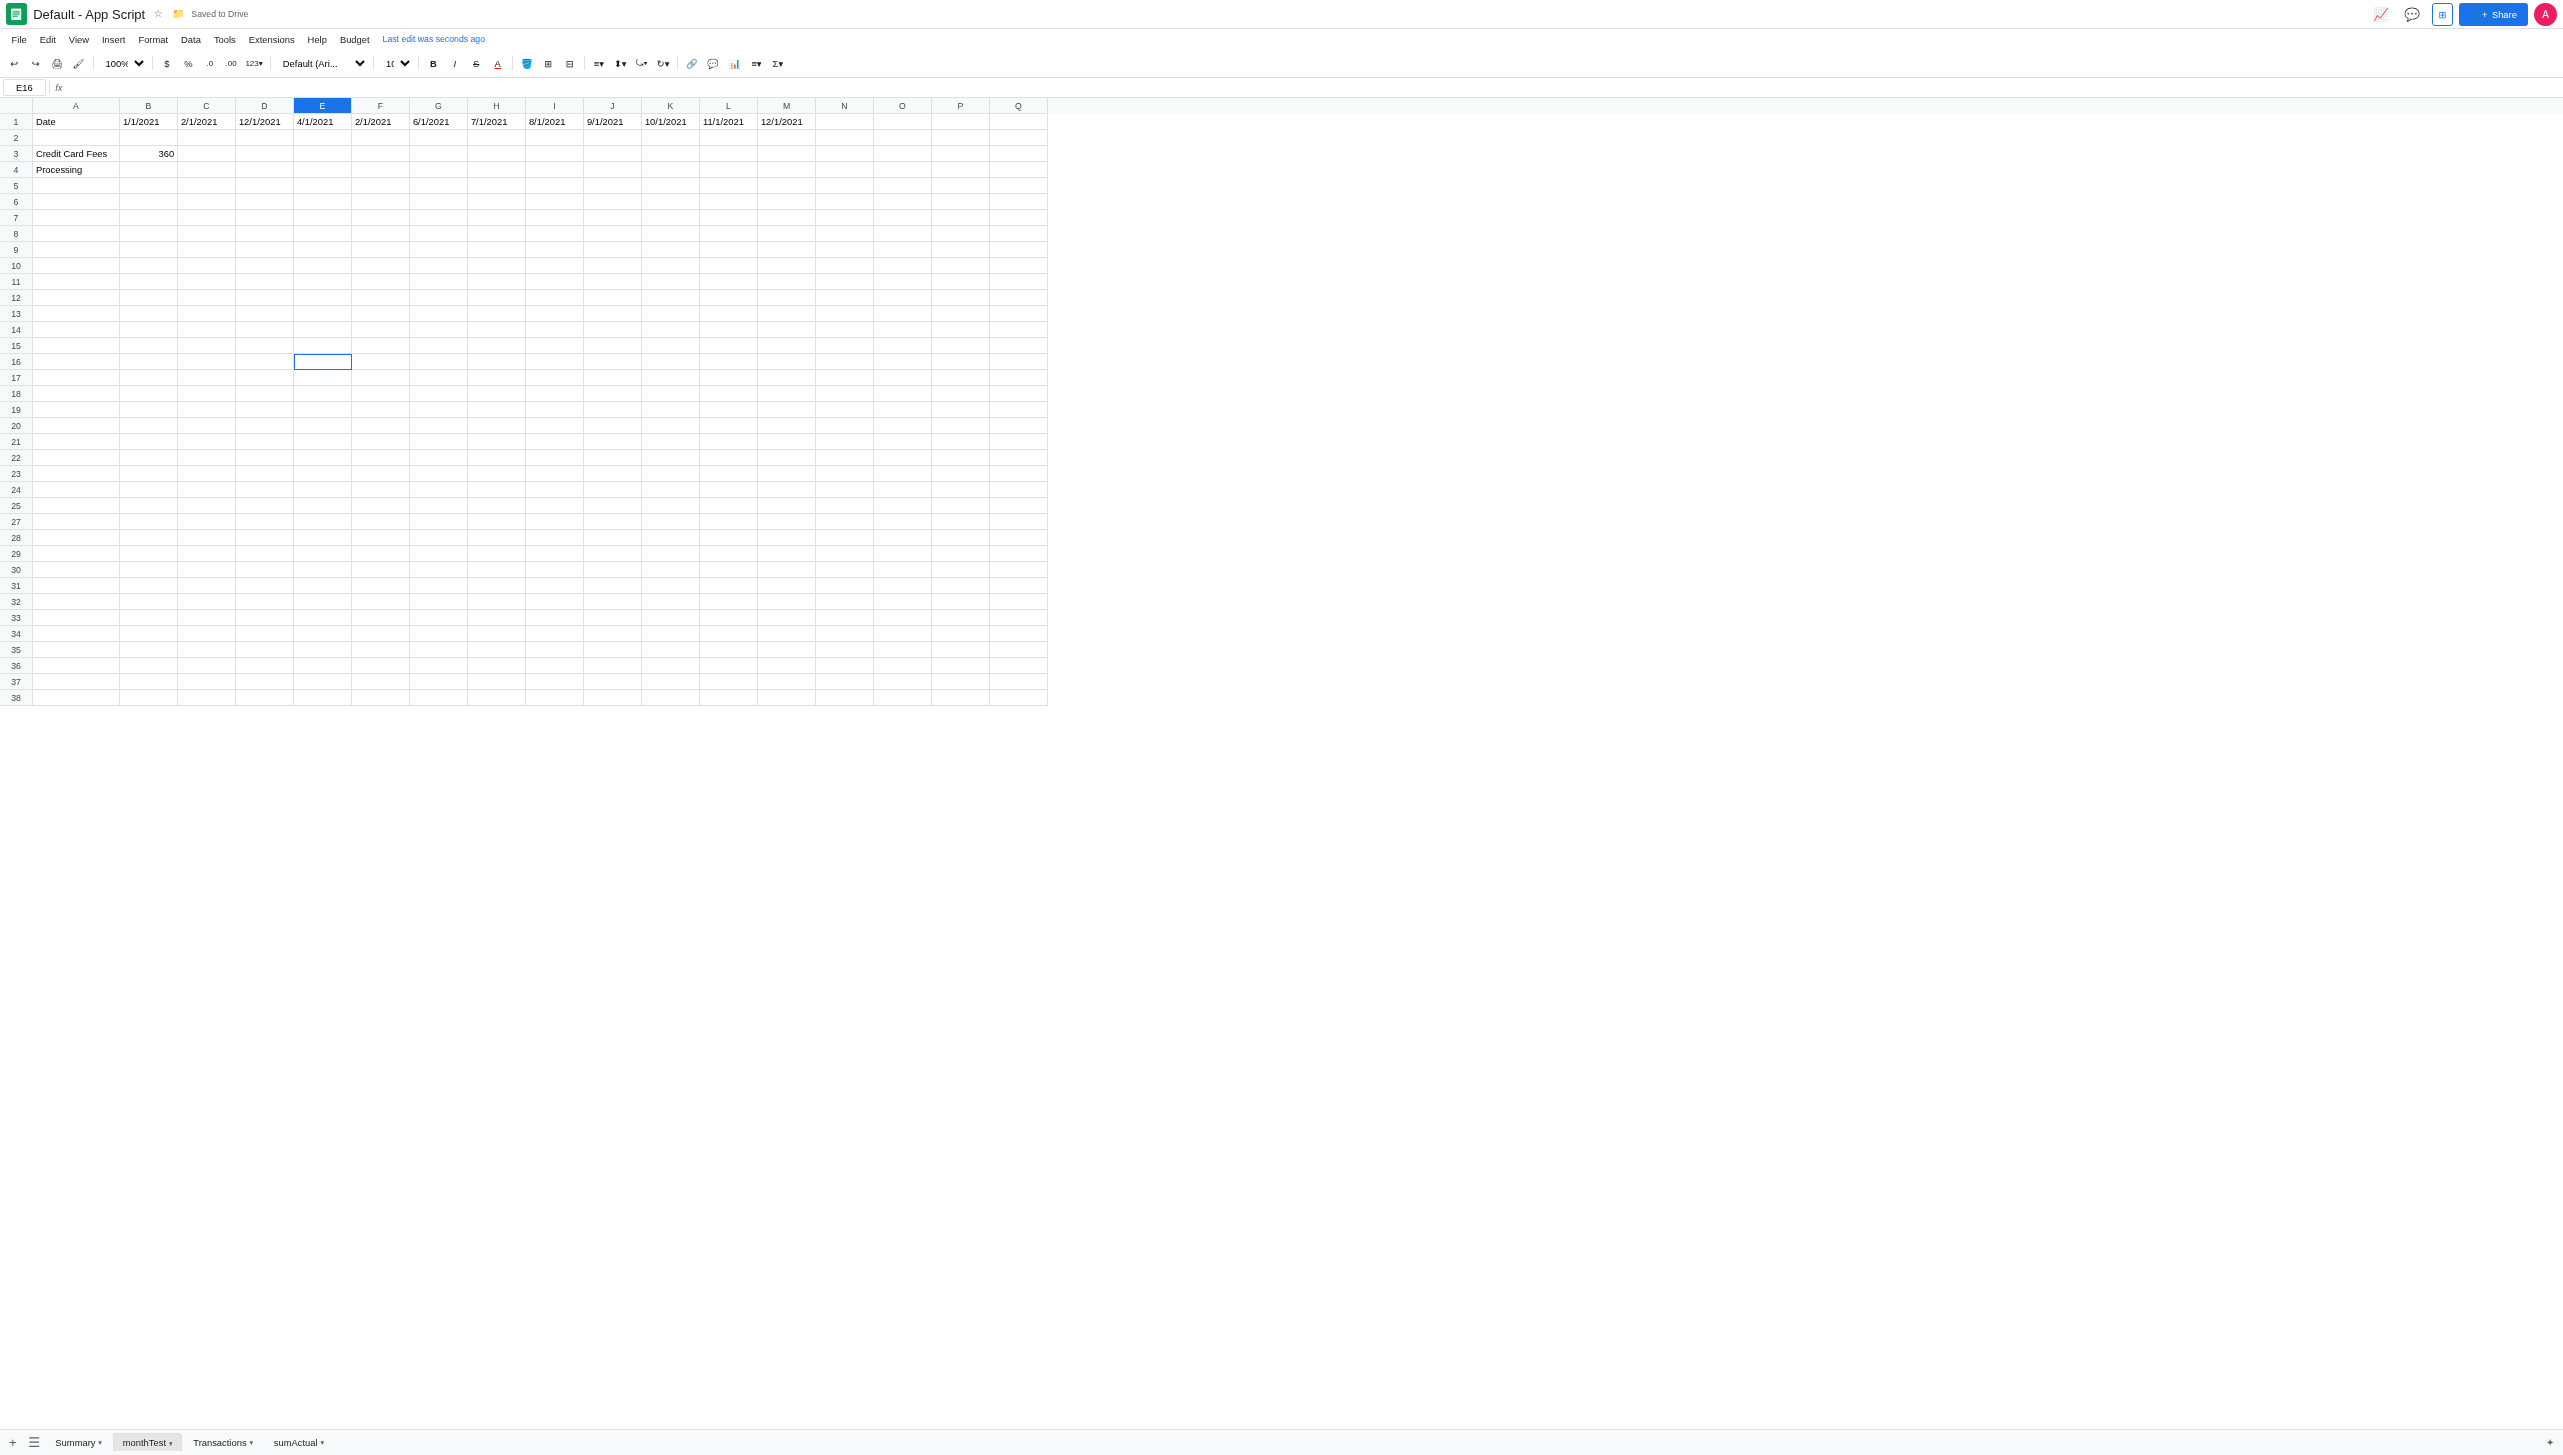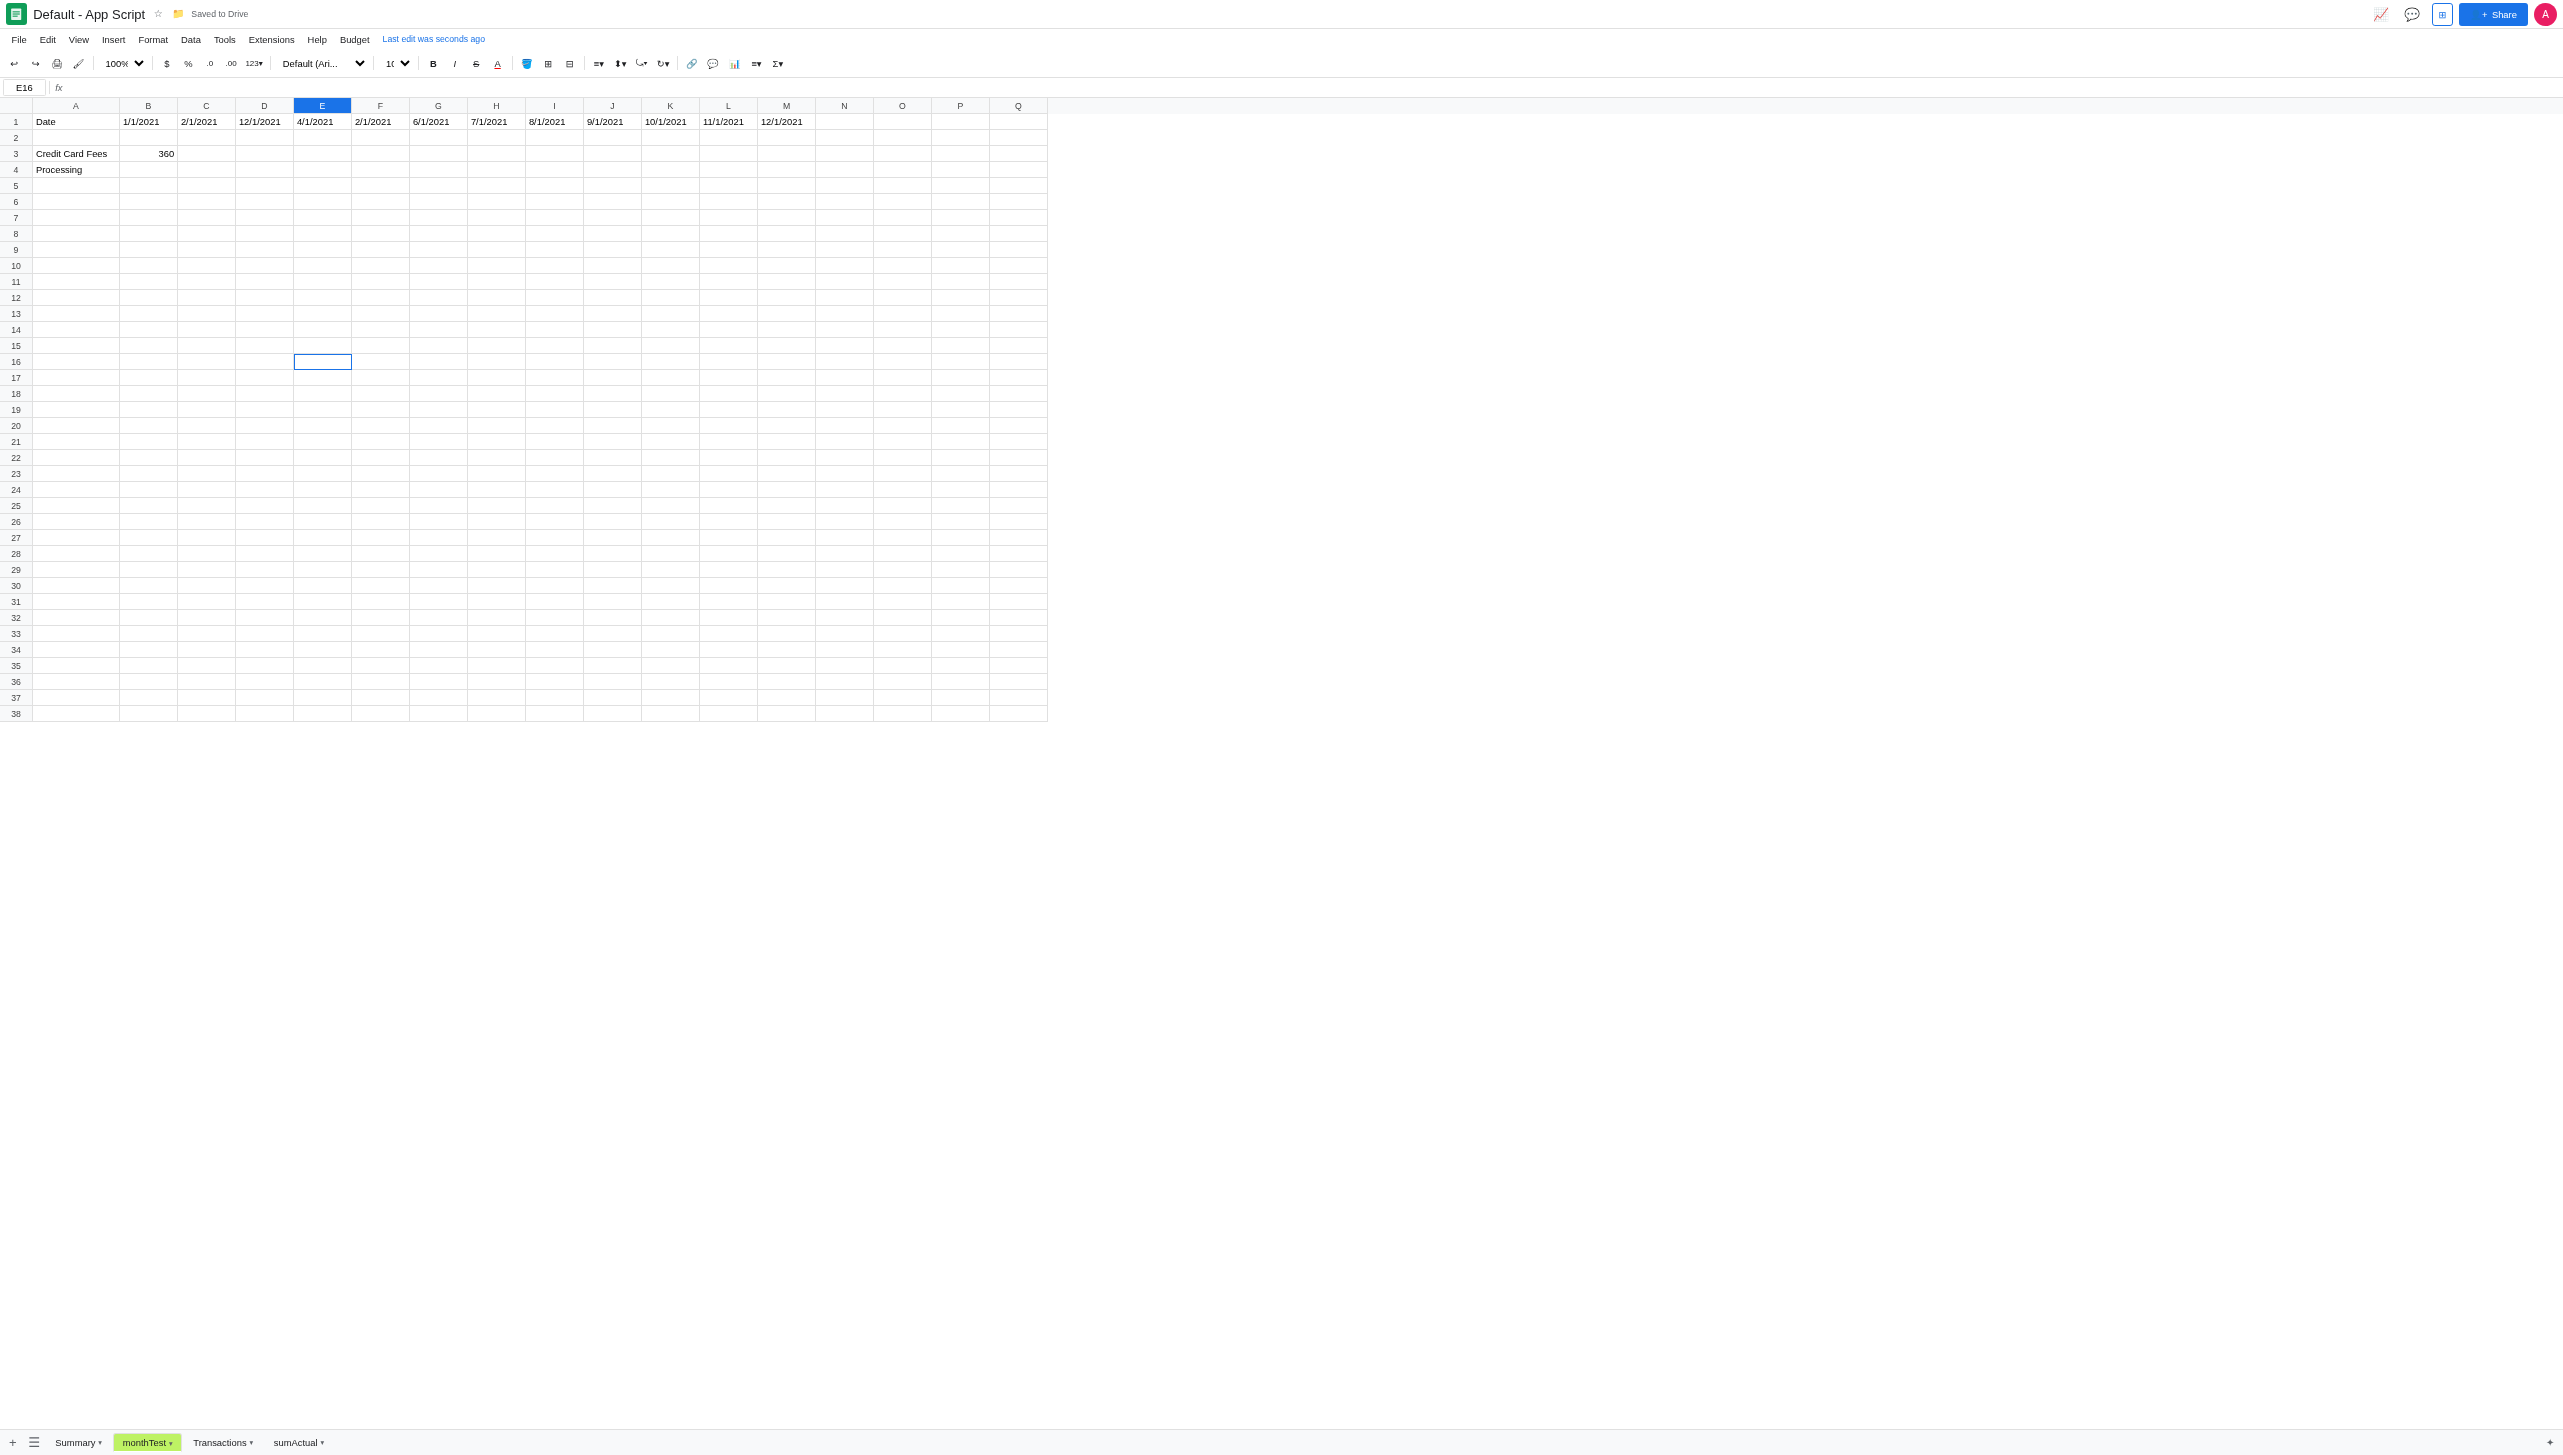--- a/index.html
+++ b/index.html
@@ -54,21 +54,21 @@
     .row-num { width: 33px; min-width: 33px; height: 16px; background: #f8f9fa; border-right: 0.7px solid #e0e0e0; border-bottom: 0.7px solid #e0e0e0; display: flex; align-items: center; justify-content: center; font-size: 8.7px; color: #444; cursor: pointer; user-select: none; }
     .cell { height: 16px; border-right: 0.7px solid #e0e0e0; border-bottom: 0.7px solid #e0e0e0; font-size: 9.4px; padding: 0 2.9px; display: flex; align-items: center; overflow: hidden; white-space: nowrap; cursor: cell; position: relative; }
     .cell.selected { outline: 1.4px solid #1a73e8; outline-offset: -1.4px; z-index: 1; }
     .cell.text-right { justify-content: flex-end; }
 
     
     .bottom-bar { display: flex; align-items: center; height: 26px; border-top: 0.7px solid #e0e0e0; background: #f8f9fa; padding: 0 2.9px; gap: 1.4px; }
     .tab-add-btn { width: 20px; height: 20px; border: none; background: transparent; cursor: pointer; border-radius: 50%; display: flex; align-items: center; justify-content: center; font-size: 13px; color: #5f6368; }
     .tab-menu-btn { width: 20px; height: 20px; border: none; background: transparent; cursor: pointer; border-radius: 50%; display: flex; align-items: center; justify-content: center; color: #5f6368; }
     .sheet-tab { display: flex; align-items: center; gap: 2.9px; padding: 2.9px 8.7px; border-radius: 2.9px 2.9px 0 0; cursor: pointer; font-size: 9.4px; color: #202124; border: 0.7px solid transparent; }
-    .sheet-tab.active { background: #bef264; border-color: #e0e0e0; border-bottom-color: #fff; font-weight: 500; align-items: flex-end; }
+    .sheet-tab.active { background: #e5e5e5; border-color: #e0e0e0; border-bottom-color: #fff; font-weight: 500; align-items: flex-end; }
     .sheet-tab .tab-arrow { font-size: 7.2px; color: #5f6368; }
     .bottom-right { margin-left: auto; display: flex; align-items: center; gap: 2.9px; }
     .explore-btn { width: 20px; height: 20px; border: none; background: transparent; cursor: pointer; border-radius: 50%; display: flex; align-items: center; justify-content: center; color: #5f6368; font-size: 10px; }
   </style>
 </head>
 <body>
 
 <div class="top-bar">
   <div class="app-logo">
     <svg width="14.4" height="14.4" viewBox="0 0 20 20">
@@ -697,40 +697,20 @@
           <div class="cell" style="width: 58px; min-width: 58px;"></div>
           <div class="cell" style="width: 58px; min-width: 58px;"></div>
           <div class="cell" style="width: 58px; min-width: 58px;"></div>
           <div class="cell" style="width: 58px; min-width: 58px;"></div>
           <div class="cell" style="width: 58px; min-width: 58px;"></div>
           <div class="cell" style="width: 58px; min-width: 58px;"></div>
           <div class="cell" style="width: 58px; min-width: 58px;"></div>
           <div class="cell" style="width: 58px; min-width: 58px;"></div>
         </div>
         <div class="row">
-          <div class="row-num">26</div>
-          <div class="cell" style="width: 87px; min-width: 87px;"></div>
-          <div class="cell" style="width: 58px; min-width: 58px;"></div>
-          <div class="cell" style="width: 58px; min-width: 58px;"></div>
-          <div class="cell" style="width: 58px; min-width: 58px;"></div>
-          <div class="cell" style="width: 58px; min-width: 58px;"></div>
-          <div class="cell" style="width: 58px; min-width: 58px;"></div>
-          <div class="cell" style="width: 58px; min-width: 58px;"></div>
-          <div class="cell" style="width: 58px; min-width: 58px;"></div>
-          <div class="cell" style="width: 58px; min-width: 58px;"></div>
-          <div class="cell" style="width: 58px; min-width: 58px;"></div>
-          <div class="cell" style="width: 58px; min-width: 58px;"></div>
-          <div class="cell" style="width: 58px; min-width: 58px;"></div>
-          <div class="cell" style="width: 58px; min-width: 58px;"></div>
-          <div class="cell" style="width: 58px; min-width: 58px;"></div>
-          <div class="cell" style="width: 58px; min-width: 58px;"></div>
-          <div class="cell" style="width: 58px; min-width: 58px;"></div>
-          <div class="cell" style="width: 58px; min-width: 58px;"></div>
-        </div>
-        <div class="row">
           <div class="row-num">27</div>
           <div class="cell" style="width: 87px; min-width: 87px;"></div>
           <div class="cell" style="width: 58px; min-width: 58px;"></div>
           <div class="cell" style="width: 58px; min-width: 58px;"></div>
           <div class="cell" style="width: 58px; min-width: 58px;"></div>
           <div class="cell" style="width: 58px; min-width: 58px;"></div>
           <div class="cell" style="width: 58px; min-width: 58px;"></div>
           <div class="cell" style="width: 58px; min-width: 58px;"></div>
           <div class="cell" style="width: 58px; min-width: 58px;"></div>
           <div class="cell" style="width: 58px; min-width: 58px;"></div>

